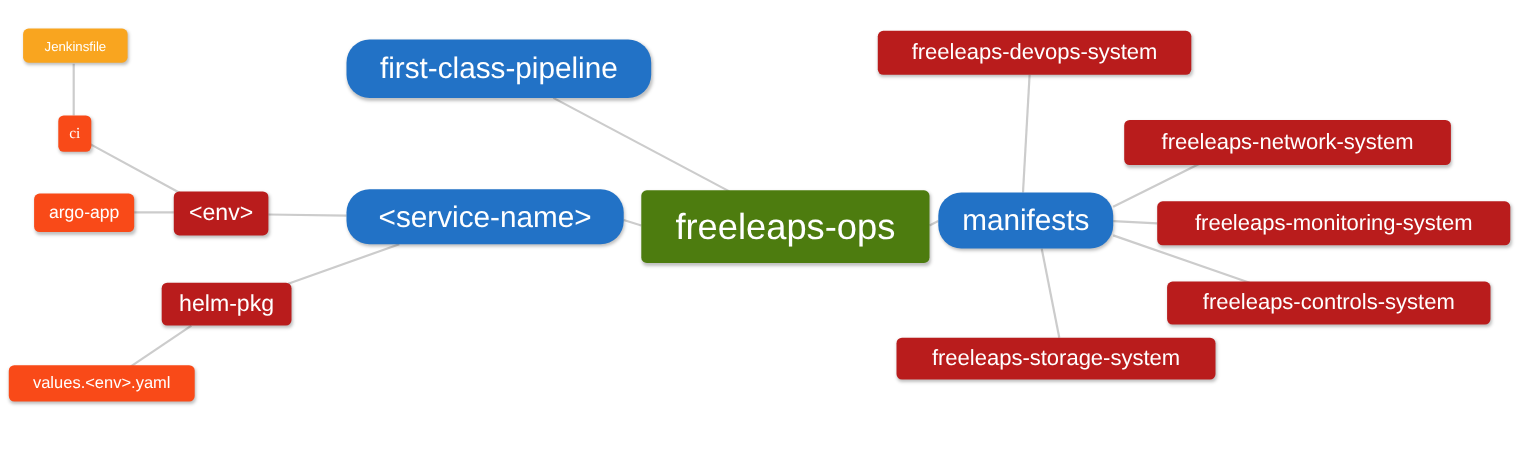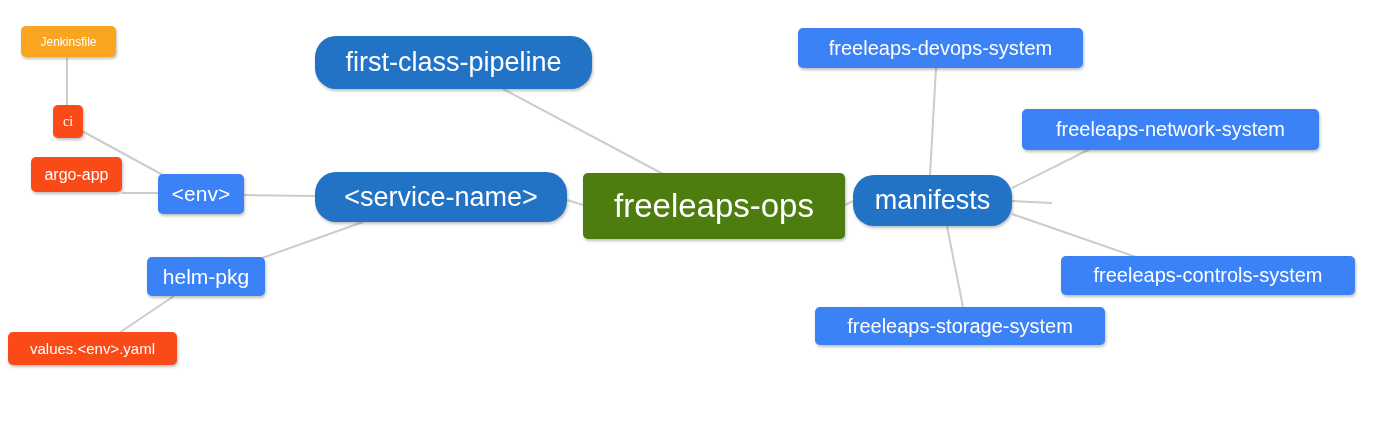--- a/index.html
+++ b/index.html
@@ -35,21 +35,21 @@
     justify-content: center;
     color: #ffffff;
     white-space: nowrap;
     border-radius: 5px;
     box-shadow: 1px 2px 3px rgba(0,0,0,0.25);
     cursor: pointer;
     user-select: none;
   }
   .lv-root { background: #4d7c0f; }
   .lv-blue { background: #2272C6; border-radius: 21px; }
-  .lv-green { background: #3b82f6; }
+  .lv-green { background: #b91c1c; }
   .lv-red { background: #F94A18; }
   .lv-orange { background: #F9A51F; }
 </style>
 </head>
 <body>
 
 <div class="canvas">
 
   <svg class="edges" viewBox="0 0 1390 421" xmlns="http://www.w3.org/2000/svg">
     <line x1="67" y1="58" x2="67" y2="105"></line>
@@ -65,38 +65,39 @@
     <line x1="1012" y1="188" x2="1090" y2="149"></line>
     <line x1="1012" y1="201" x2="1052" y2="203"></line>
     <line x1="1012" y1="214" x2="1136" y2="257"></line>
     <line x1="947" y1="226" x2="963" y2="307"></line>
   </svg>
 
   <div class="node lv-orange" style="left:21px; top:26px; width:95px; height:31px; font-size:12px;">Jenkinsfile</div>
 
   <div class="node lv-red" style="left:53px; top:105px; width:30px; height:33px; font-size:14px;font-family:Liberation Serif, serif;">ci</div>
 
-  <div class="node lv-red" style="left:31px; top:157px; width:91px; height:35px; font-size:16px;">argo-app</div>
+  <div class="node lv-red" style="left:31px; top:176px; width:91px; height:35px; font-size:16px;">argo-app</div>
 
   <div class="node lv-green" style="left:158px; top:174px; width:86px; height:40px; font-size:21px;">&lt;env&gt;</div>
 
   <div class="node lv-green" style="left:147px; top:257px; width:118px; height:39px; font-size:21px;">helm-pkg</div>
 
   <div class="node lv-red" style="left:8px; top:332px; width:169px; height:33px; font-size:15px;">values.&lt;env&gt;.yaml</div>
 
   <div class="node lv-blue" style="left:315px; top:36px; width:277px; height:53px; font-size:27px;">first-class-pipeline</div>
 
   <div class="node lv-blue" style="left:315px; top:172px; width:252px; height:50px; font-size:27px;">&lt;service-name&gt;</div>
 
   <div class="node lv-root" style="left:583px; top:173px; width:262px; height:66px; font-size:33px;">freeleaps-ops</div>
 
   <div class="node lv-blue" style="left:853px; top:175px; width:159px; height:51px; font-size:27px;">manifests</div>
 
   <div class="node lv-green" style="left:798px; top:28px; width:285px; height:40px; font-size:20px;">freeleaps-devops-system</div>
 
   <div class="node lv-green" style="left:1022px; top:109px; width:297px; height:41px; font-size:20px;">freeleaps-network-system</div>
 
+  <div class="node lv-green" style="left:1052px; top:183px; width:321px; height:40px; font-size:20px;">freeleaps-monitoring-system</div>
 
   <div class="node lv-green" style="left:1061px; top:256px; width:294px; height:39px; font-size:20px;">freeleaps-controls-system</div>
 
   <div class="node lv-green" style="left:815px; top:307px; width:290px; height:38px; font-size:20px;">freeleaps-storage-system</div>
 
 </div>
 
 </body></html>

